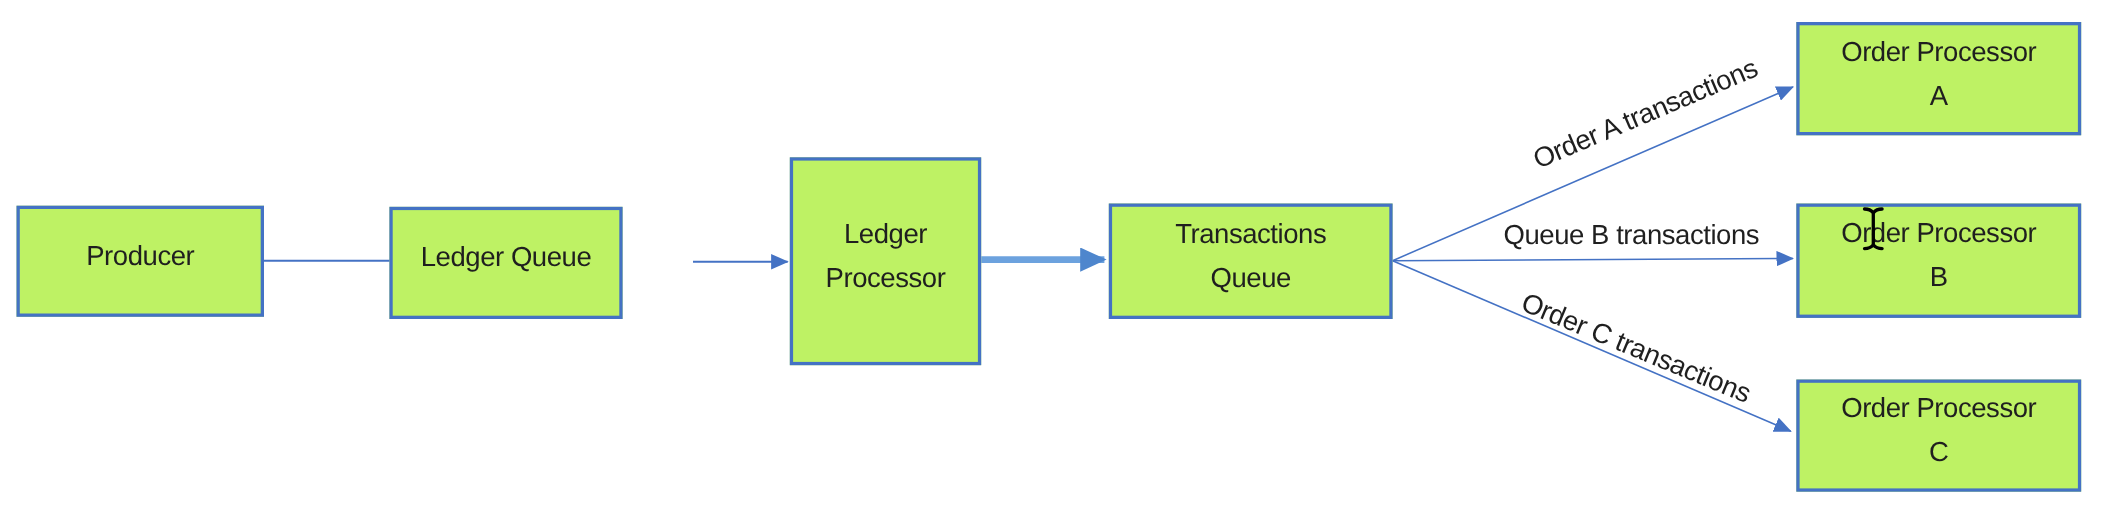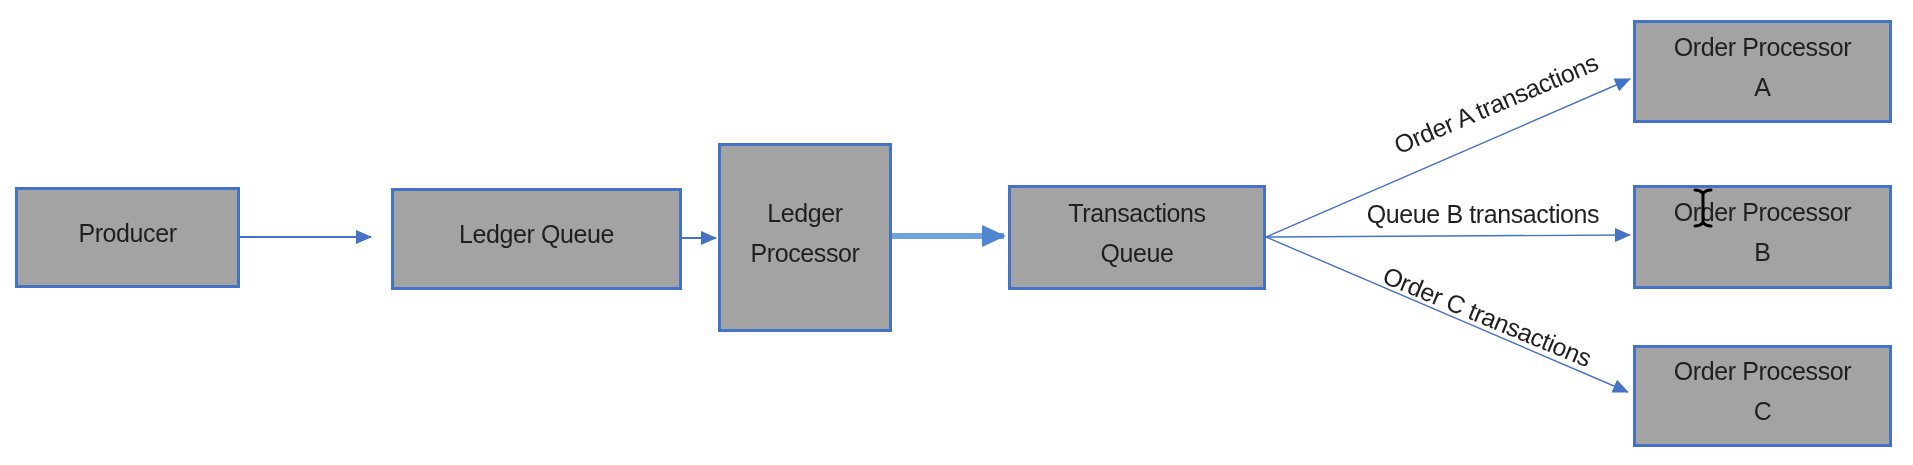--- a/index.html
+++ b/index.html
@@ -20,42 +20,42 @@
     overflow:hidden;
   }
   .connectors{position:absolute;left:0;top:0;}
   .connectors line.thin{stroke:var(--connector);stroke-width:1.8;}
   .connectors line.fan{stroke:var(--connector);stroke-width:1.4;}
   .connectors line.thick{stroke:var(--thick);stroke-width:6;}
   .connectors .head-thin{fill:var(--connector);}
   .connectors .head-thick{fill:var(--thick-head);}
   .node{
     position:absolute;
-    background:#a3a3a3;
+    background:#bef264;
     border:3px solid var(--box-border);
     box-sizing:border-box;
     display:flex;flex-direction:column;
     align-items:center;justify-content:center;
     text-align:center;
     font-size:25px;line-height:40px;
     letter-spacing:-0.4px;
     padding-bottom:10px;
   }
   .node span{display:block;white-space:nowrap;}
   .edge-label{
     position:absolute;
     white-space:nowrap;
     font-size:25px;
     letter-spacing:-0.4px;
     color:var(--text);
   }
   .cursor{position:absolute;left:1692px;top:187px;width:22px;height:42px;}
   
   #n-producer        {left:15px;  top:187px; width:225px; height:101px;}
-  #n-ledger-queue    {left:391px; top:188px; width:291px; height:102px;justify-content:center;}
+  #n-ledger-queue    {left:354px; top:188px; width:212px; height:102px;justify-content:center;}
   #n-ledger-processor{left:718px; top:143px; width:174px; height:189px;}
   #n-transactions-queue{left:1008px; top:185px; width:258px; height:105px;}
   #n-order-a         {left:1633px; top:20px;  width:259px; height:103px;}
   #n-order-b         {left:1633px; top:185px; width:259px; height:104px;}
   #n-order-c         {left:1633px; top:345px; width:259px; height:102px;}
   #l-order-a{left:1496px; top:104px; transform:translate(-50%,-50%) rotate(-23deg);}
   #l-order-b{left:1483px; top:214px; transform:translate(-50%,-50%);}
   #l-order-c{left:1487px; top:317px; transform:translate(-50%,-50%) rotate(22.5deg);}
 </style>
 </head>

